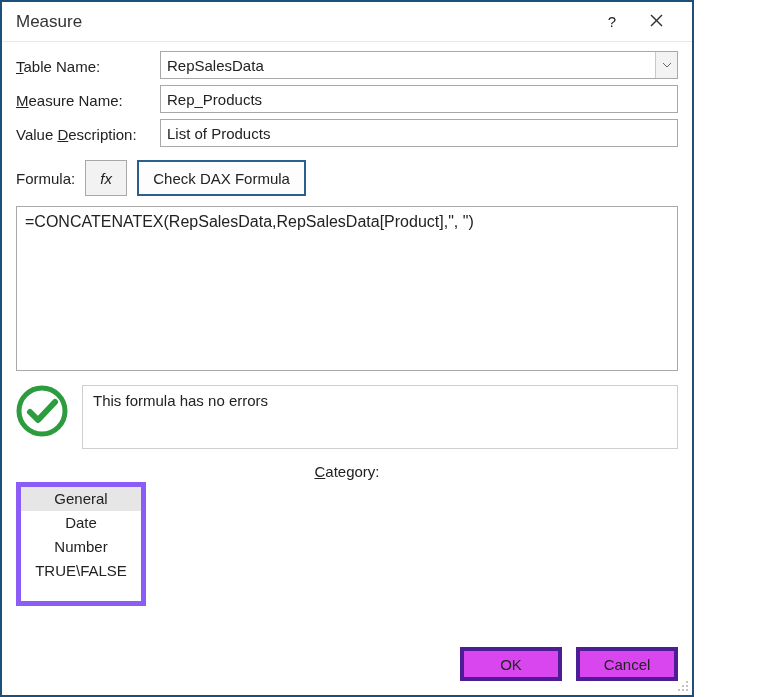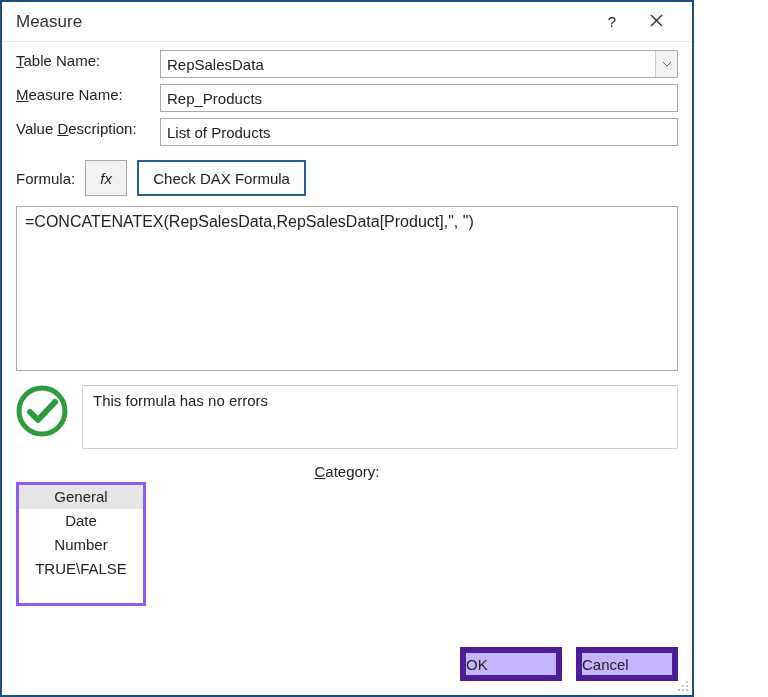--- a/index.html
+++ b/index.html
@@ -59,21 +59,21 @@
 
     .content {
       flex: 1;
       padding: 8px 14px 0 14px;
       display: flex;
       flex-direction: column;
     }
 
     .form-row {
       display: flex;
-      align-items: flex-start;
+      align-items: center;
       margin-bottom: 4px;
       min-height: 30px;
     }
 
     .form-label {
       width: 144px;
       padding-top: 2px;
       color: #222;
       text-decoration: none;
     }
@@ -181,21 +181,21 @@
       margin-top: 14px;
       text-align: center;
     }
 
     .category-label { display: inline-block; margin-bottom: 2px; }
     .category-label .ul { text-decoration: underline; }
 
     .listbox {
       width: 130px;
       height: 124px;
-      border: 3px solid #8b5cf6;
+      border: 5px solid #8b5cf6;
       background: #fff;
       overflow: hidden;
     }
 
     .listbox-item {
       padding: 1px 5px;
       cursor: pointer;
       line-height: 22px;
     }
 
@@ -207,25 +207,26 @@
       display: flex;
       justify-content: flex-end;
       padding: 14px;
       gap: 14px;
       align-items: center;
     }
 
     .dlg-btn {
       width: 102px;
       height: 34px;
-      background: #c4b5fd;
-      border: 6px solid #4c1d95;
-      cursor: pointer;
-      display: flex;
-      align-items: center;
+      background: #d946ef;
+      border: 4px solid #4c1d95;
+      cursor: pointer;
+      display: flex;
+      align-items: center;
+      justify-content: center;
     }
 
     .resize-grip {
       position: absolute;
       right: 3px;
       bottom: 3px;
       width: 14px;
       height: 14px;
       pointer-events: none;
     }

